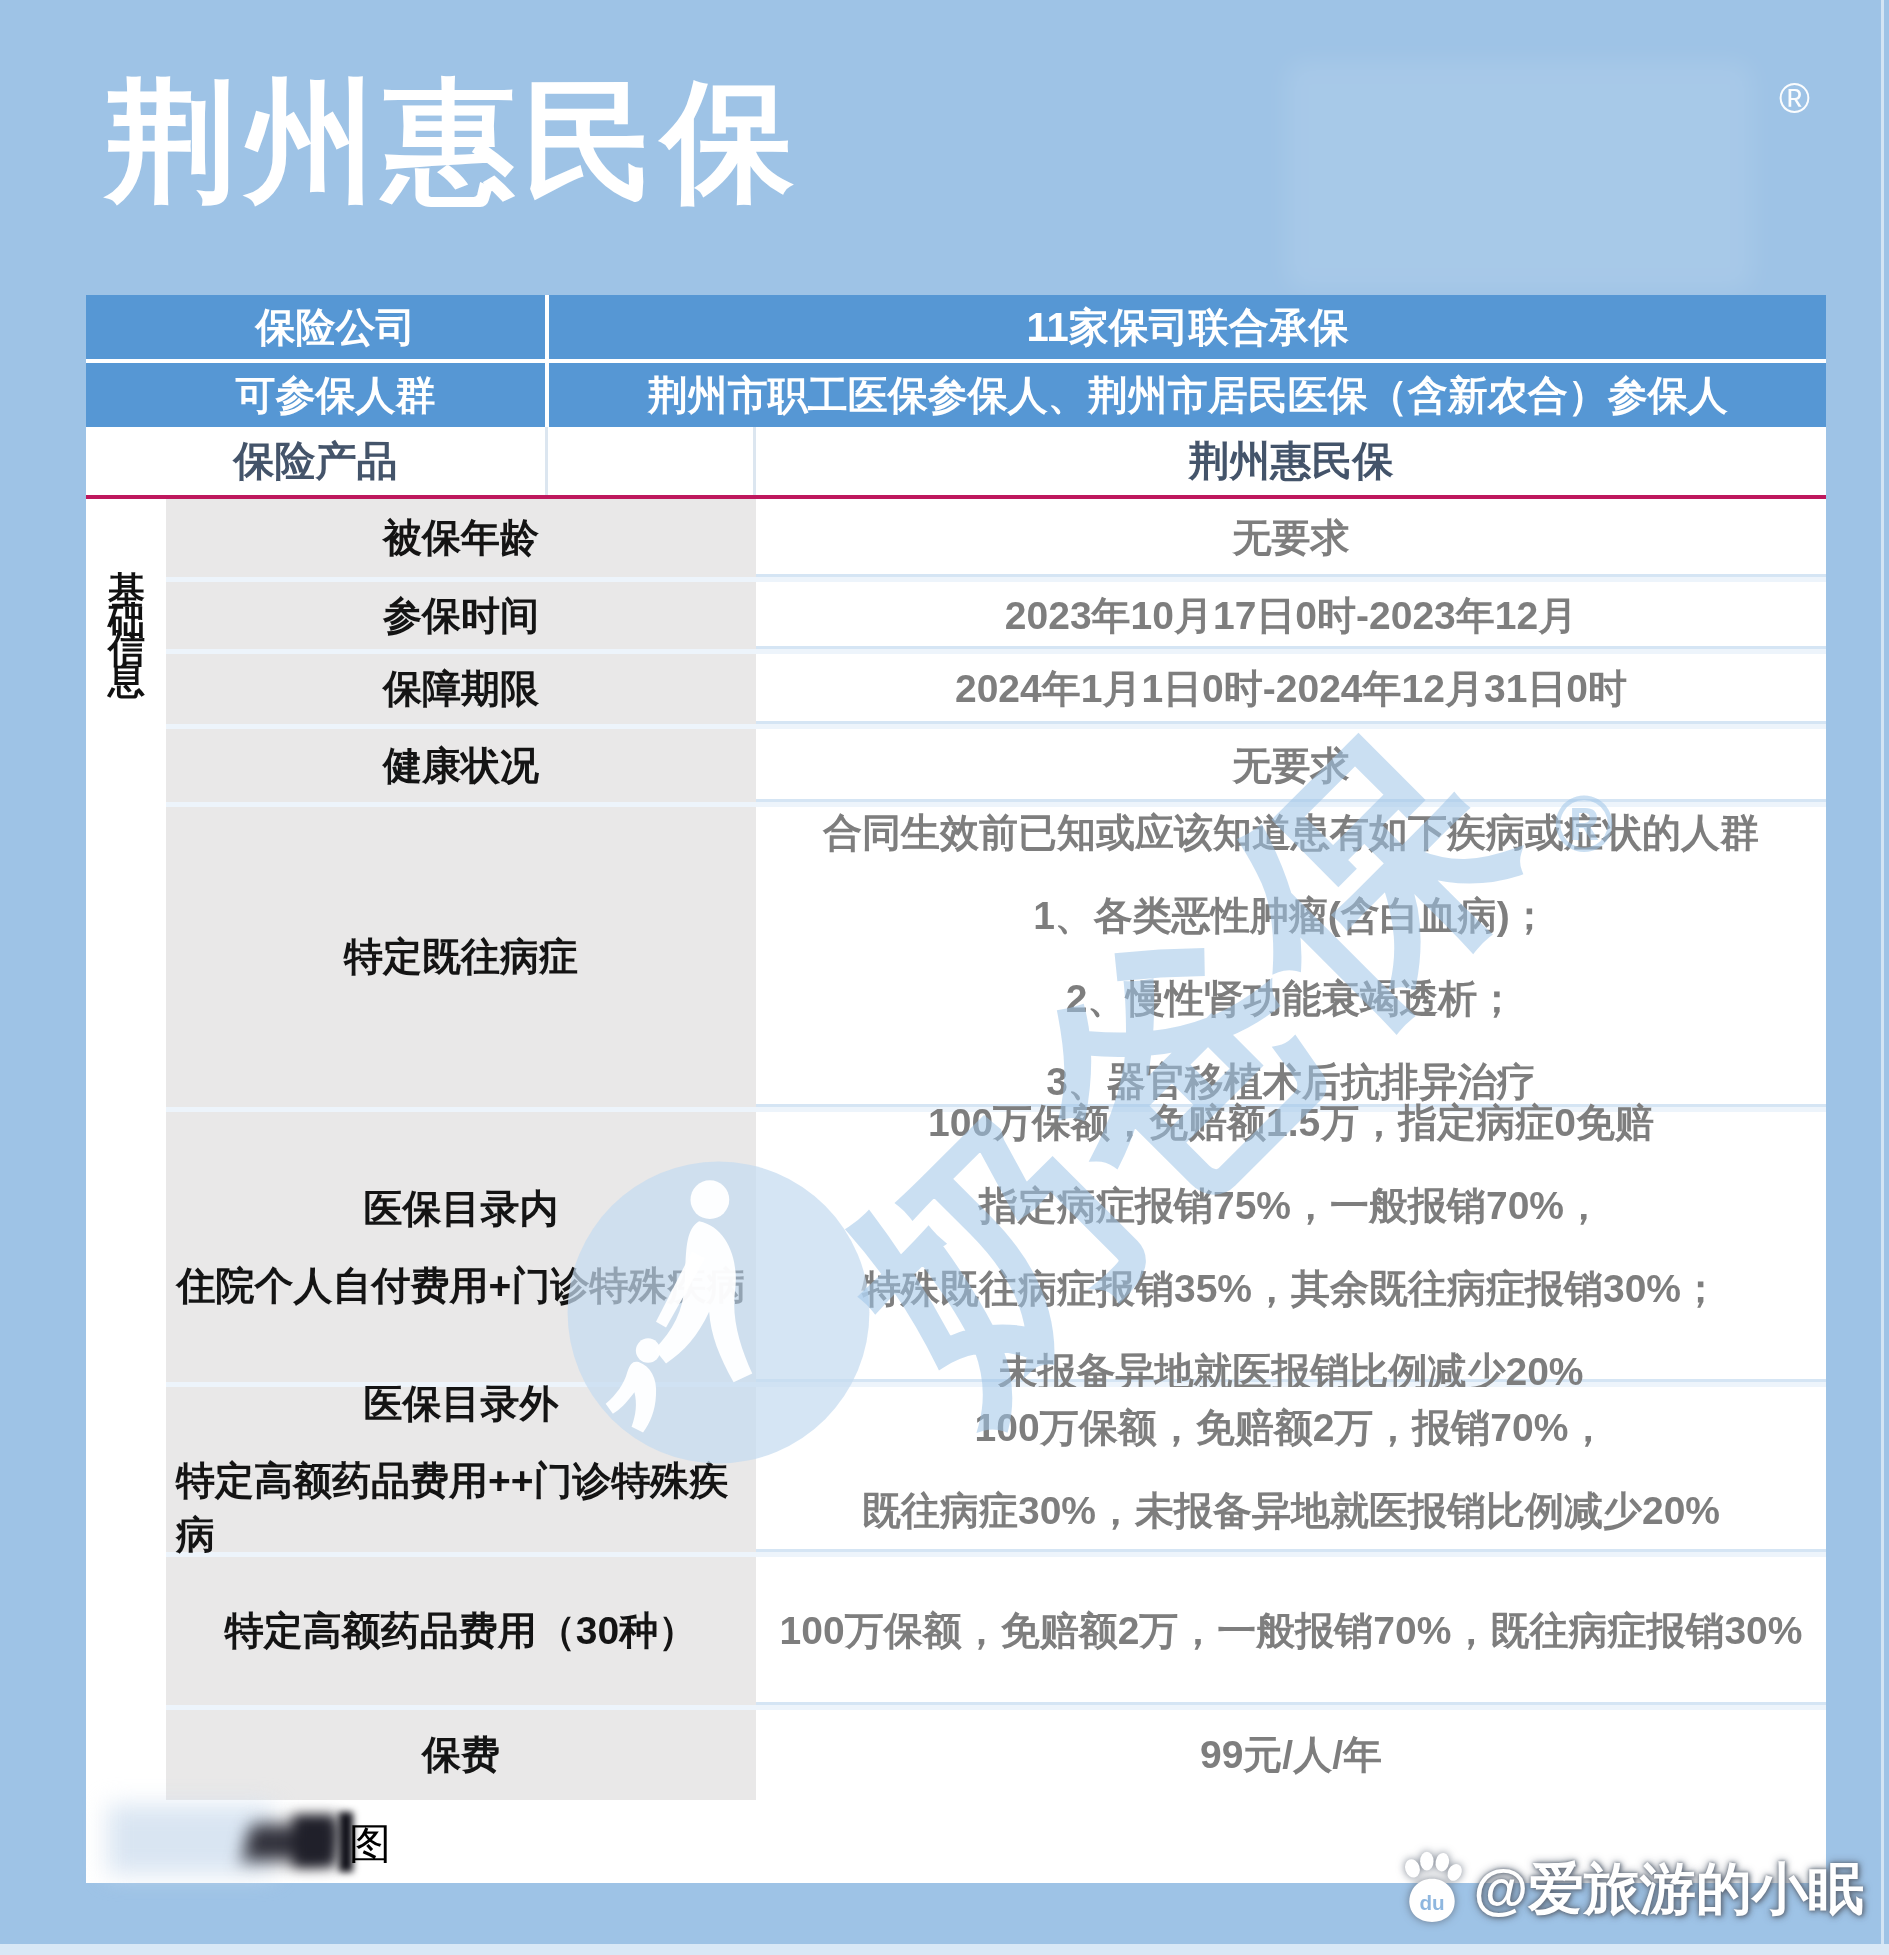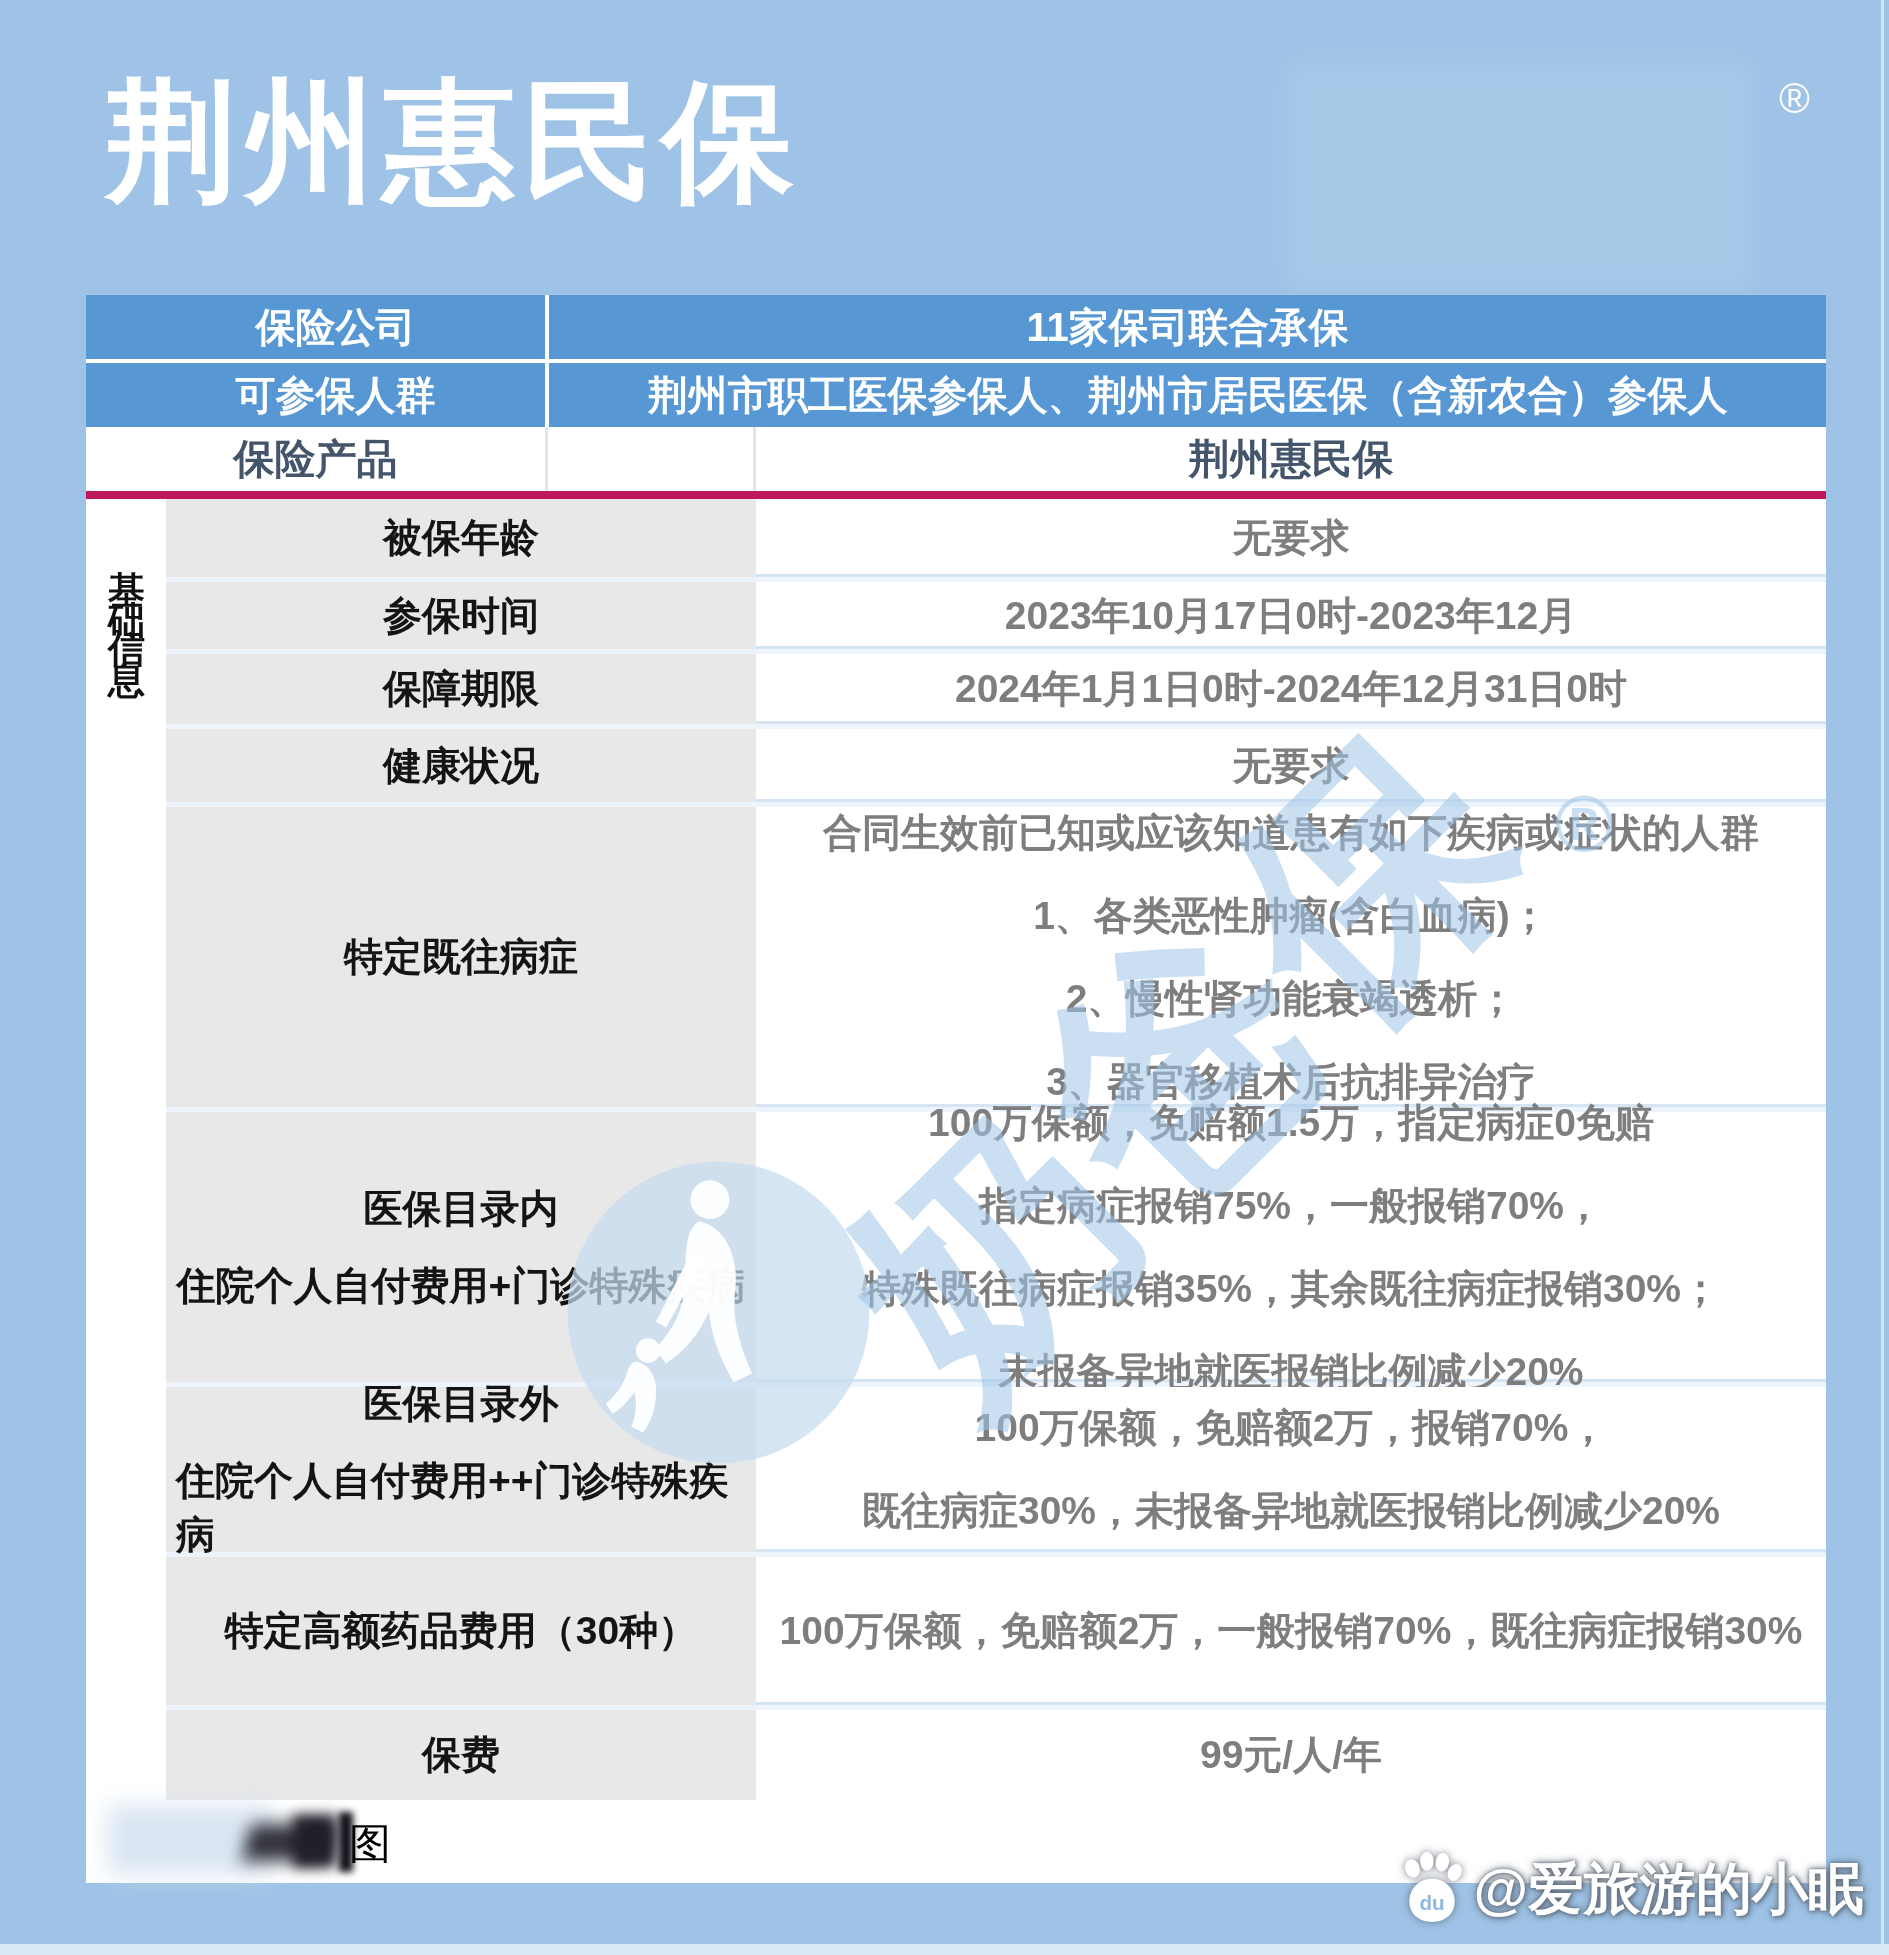--- a/index.html
+++ b/index.html
@@ -28,21 +28,21 @@
   .hrow {
     display:flex; background:var(--header_blue,#5697D4);
     color:#ffffff; font-weight:800; font-size:40px;
   }
   .hrow .hl { width:459px; display:flex; align-items:center; justify-content:center; text-align:center;padding-left:40px; }
   .hrow .hdiv { width:4.3px; background:#ffffff; }
   .hrow .hv { flex:1; display:flex; align-items:center; justify-content:center; text-align:center; padding:0 21.6px; }
   .prow {
     display:flex; height:72px; background:#ffffff;
     color:var(--navy,#44546A); font-weight:800; font-size:41px;
-    border-bottom:8px solid #be185d;
+    border-bottom:4px solid #be185d;
   }
   .prow .pl { width:459px; display:flex; align-items:center; justify-content:center; }
   .prow .pvline { width:2.9px; background:#DCE6F0; }
   .prow .pmid { width:205px; }
   .prow .pv { flex:1; display:flex; align-items:center; justify-content:center; }
   .tbody { position:relative; }
   .sidebar {
     position:absolute; left:0; top:0; bottom:0; width:80px; background:#ffffff;
   }
   .sidebar-text {
@@ -193,21 +193,21 @@
           <div class="tv">
             <div>100万保额，免赔额1.5万，指定病症0免赔</div>
             <div>指定病症报销75%，一般报销70%，</div>
             <div>特殊既往病症报销35%，其余既往病症报销30%；</div>
             <div>未报备异地就医报销比例减少20%</div>
           </div>
         </div>
         <div class="trow" style="height: 170px;">
           <div class="tl">
             <div>医保目录外</div>
-            <div>住院个人自付费用++门诊特殊疾病</div>
+            <div>特定高额药品费用++门诊特殊疾病</div>
           </div>
           <div class="tv">
             <div>100万保额，免赔额2万，报销70%，</div>
             <div>既往病症30%，未报备异地就医报销比例减少20%</div>
           </div>
         </div>
         <div class="trow" style="height: 153px;">
           <div class="tl">
             <div>特定高额药品费用（30种）</div>
           </div>

